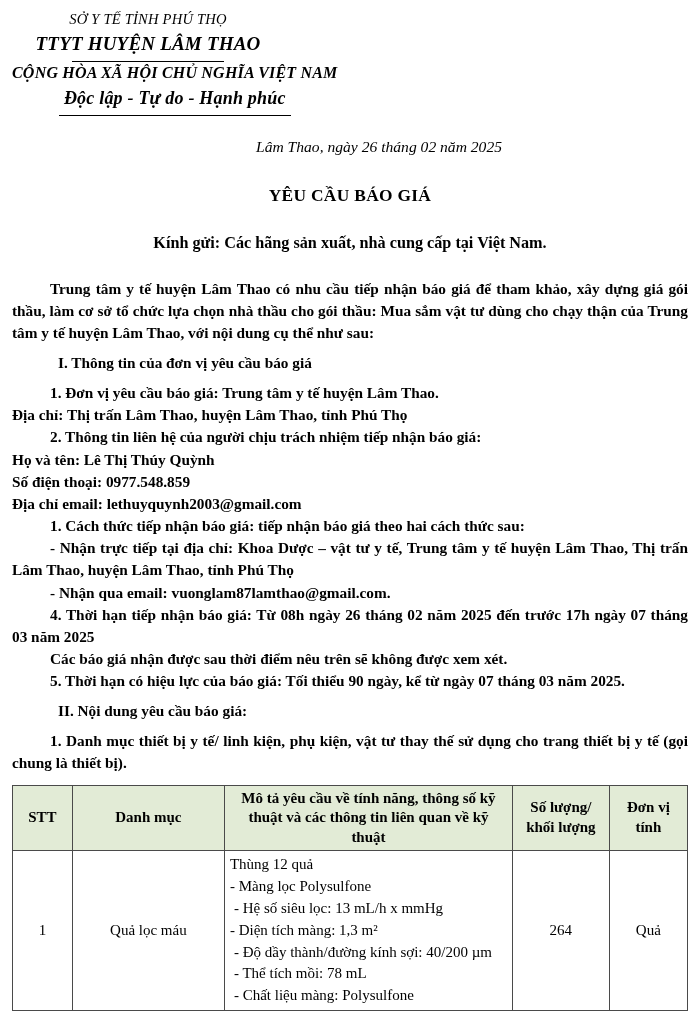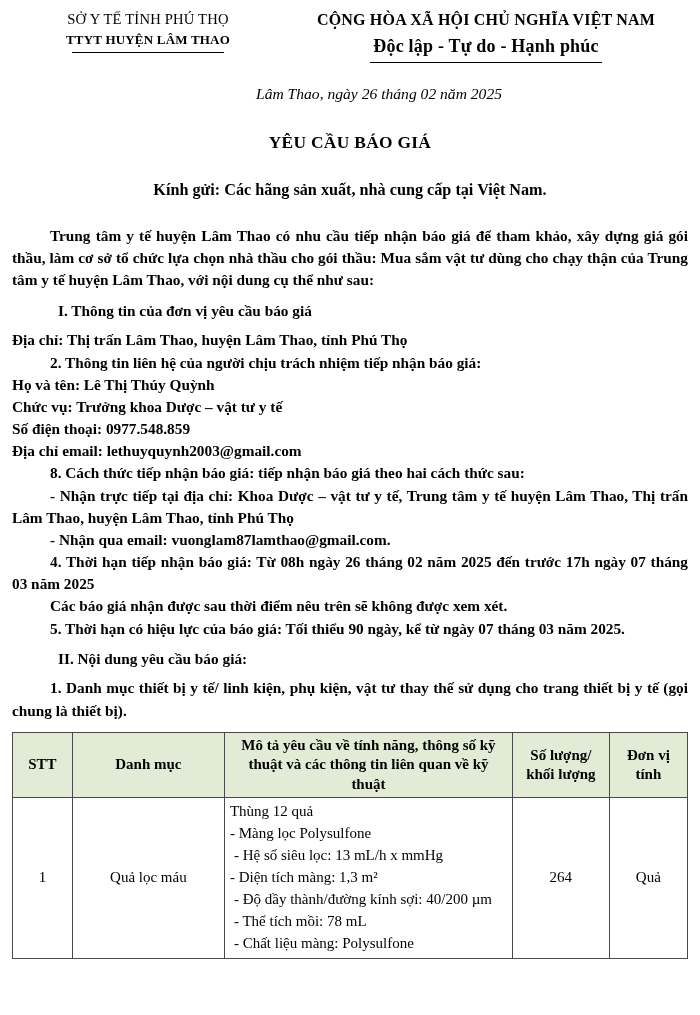--- a/index.html
+++ b/index.html
@@ -20,42 +20,43 @@
     position: relative;
     width: 700px;
     height: 1015px;
     padding: 0;
     box-sizing: border-box;
   }
 
   
   .masthead {
     display: flex;
-    flex-direction: row;
+    flex-direction: column;
     align-items: flex-start;
     padding: 9px 12px 0 12px;
     box-sizing: border-box;
+    font-style: italic;
   }
   .mast-left {
     width: 272px;
     text-align: center;
     flex: none;
   }
   .mast-right {
     flex: 1;
     text-align: center;
   }
   .mast-line-1 {
     font-size: 14.6px;
     letter-spacing: .2px;
     white-space: nowrap;
   }
   .mast-line-2 {
     font-weight: bold;
-    font-size: 13px;
+    font-size: 19px;
     letter-spacing: .2px;
     white-space: nowrap;
     margin-top: 1px;
   }
   .mast-right .mast-line-1 {
     font-weight: bold;
     font-size: 16px;
   }
   .mast-right .mast-line-2 {
     font-size: 18px;
@@ -176,27 +177,27 @@
   <div class="date-line">Lâm Thao, ngày  26 tháng 02 năm 2025</div>
 
   <div class="doc-title">YÊU CẦU BÁO GIÁ</div>
   <div class="addressee">Kính gửi: Các hãng sản xuất, nhà cung cấp tại Việt Nam.</div>
 
   <div class="body-block">
 
     <p class="para indent">Trung tâm y tế huyện Lâm Thao có nhu cầu tiếp nhận báo giá để tham khảo, xây dựng giá gói thầu, làm cơ sở tổ chức lựa chọn nhà thầu cho gói thầu: Mua sắm vật tư dùng cho chạy thận của Trung tâm y tế huyện Lâm Thao, với nội dung cụ thể như sau:</p>
 
     <p class="heading">I. Thông tin của đơn vị yêu cầu báo giá</p>
+    <p class="para indent">1. Đơn vị yêu cầu báo giá: Trung tâm y tế huyện Lâm Thao.</p>
     <p class="para">Địa chỉ: Thị trấn Lâm Thao, huyện Lâm Thao, tỉnh Phú Thọ</p>
     <p class="para indent">2. Thông tin liên hệ của người chịu trách nhiệm tiếp nhận báo giá:</p>
     <p class="para">Họ và tên: Lê Thị Thúy Quỳnh</p>
-    <p class="para">Chức vụ: Trưởng khoa Dược – vật tư y tế</p>
     <p class="para">Số điện thoại: 0977.548.859</p>
     <p class="para">Địa chỉ email: lethuyquynh2003@gmail.com</p>
-    <p class="para indent">8. Cách thức tiếp nhận báo giá: tiếp nhận báo giá theo hai cách thức sau:</p>
+    <p class="para indent">1. Cách thức tiếp nhận báo giá: tiếp nhận báo giá theo hai cách thức sau:</p>
     <p class="para indent">- Nhận trực tiếp tại địa chỉ: Khoa Dược – vật tư y tế, Trung tâm y tế huyện Lâm Thao, Thị trấn Lâm Thao, huyện Lâm Thao, tỉnh Phú Thọ</p>
     <p class="para indent">- Nhận qua email: vuonglam87lamthao@gmail.com.</p>
     <p class="para indent">4. Thời hạn tiếp nhận báo giá: Từ 08h ngày 26  tháng 02 năm 2025 đến trước 17h ngày 07 tháng 03 năm 2025</p>
     <p class="para indent">Các báo giá nhận được sau thời điểm nêu trên sẽ không được xem xét.</p>
     <p class="para indent">5. Thời hạn có hiệu lực của báo giá: Tối thiểu 90 ngày, kể từ ngày 07  tháng 03 năm 2025.</p>
 
     <p class="heading">II. Nội dung yêu cầu báo giá:</p>
     <p class="para indent">1. Danh mục thiết bị y tế/ linh kiện, phụ kiện, vật tư thay thế sử dụng cho trang thiết bị y tế (gọi chung là thiết bị).</p>
   </div>
 

